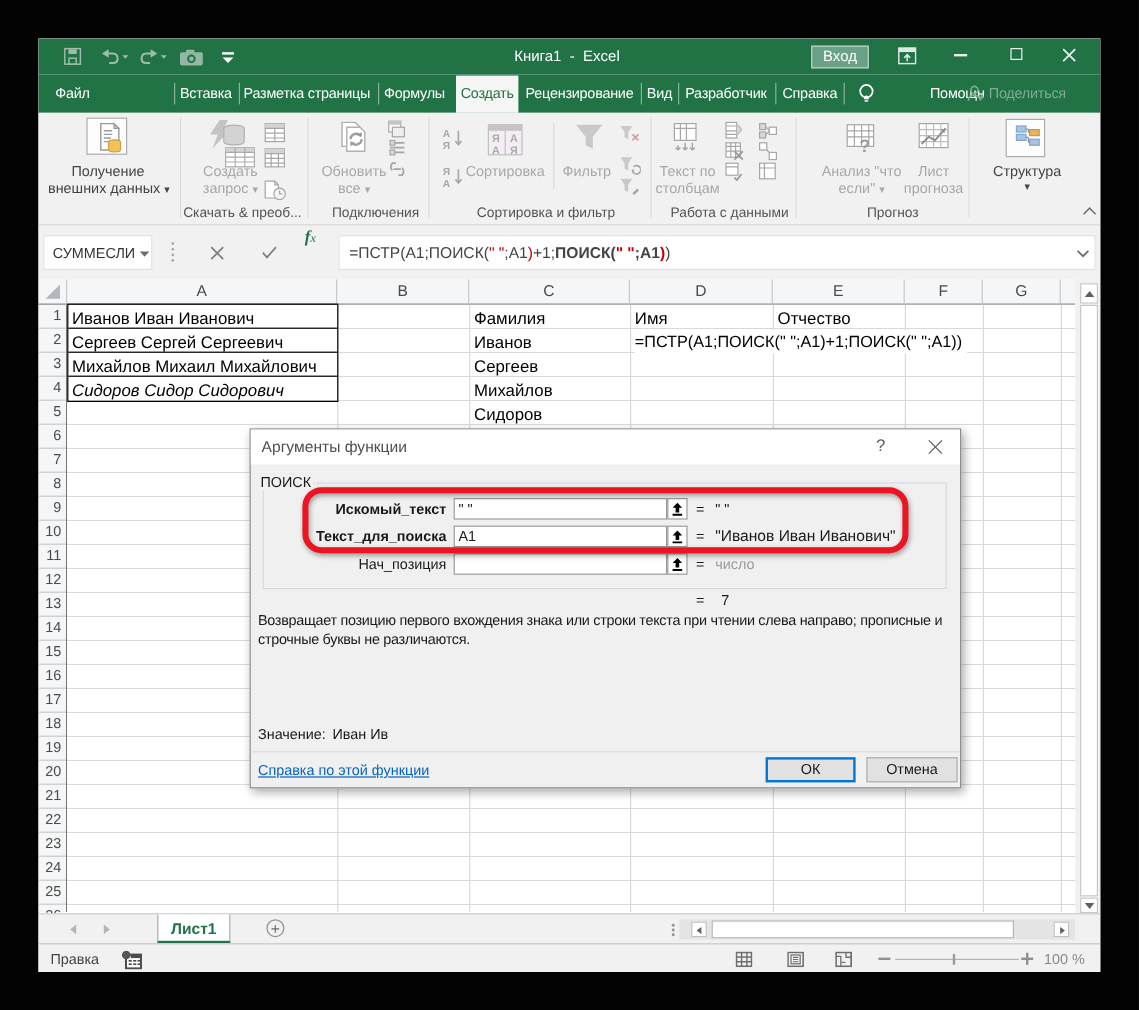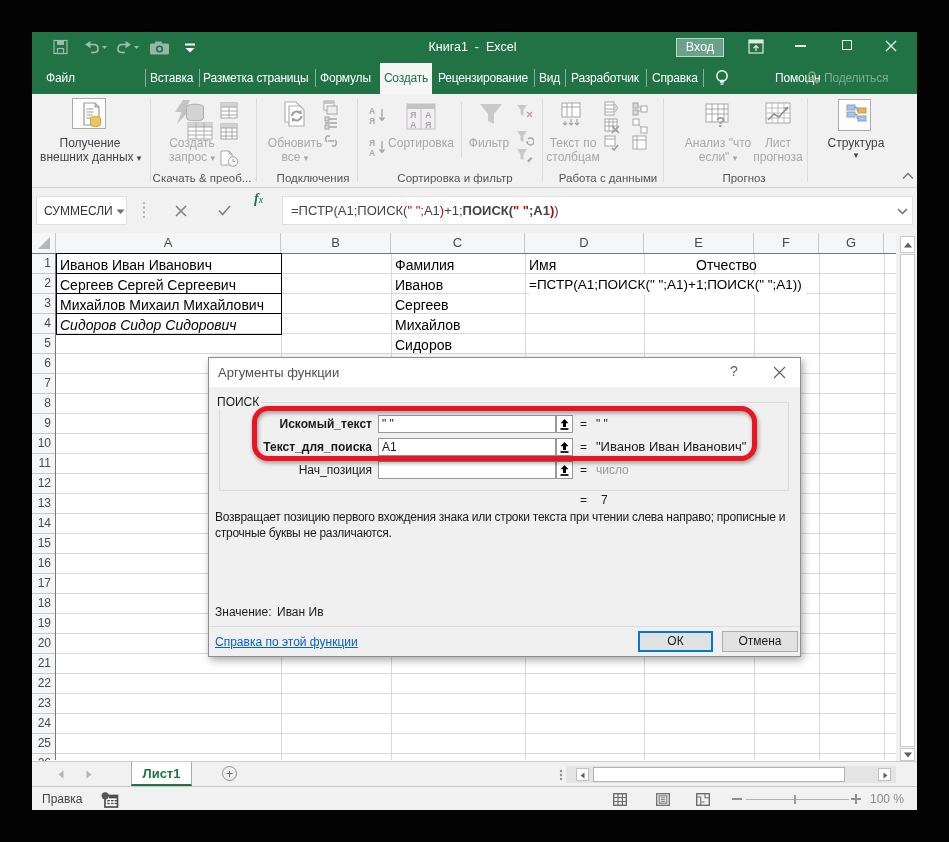--- a/index.html
+++ b/index.html
@@ -417,21 +417,21 @@
     <div class="abs" style="left:0px; top:-1px; width:226px; height:82px; border:1px solid #000;"></div>
     <div class="abs" style="left:1px; top:19px; width:224px; height:1px; background:#000;"></div>
     <div class="abs" style="left:1px; top:39px; width:224px; height:1px; background:#000;"></div>
     <div class="abs" style="left:1px; top:59px; width:224px; height:1px; background:#000;"></div>
     <div class="cell" style="left:4px; top:1px;">Иванов Иван Иванович</div>
     <div class="cell" style="left:4px; top:21px;">Сергеев Сергей Сергеевич</div>
     <div class="cell" style="left:4px; top:41px;">Михайлов Михаил Михайлович</div>
     <div class="cell" style="left:4px; top:61px;font-style:italic;">Сидоров Сидор Сидорович</div>
     <div class="cell" style="left:339px; top:1px;">Фамилия</div>
     <div class="cell" style="left:473px; top:1px;">Имя</div>
-    <div class="cell" style="left:592px; top:1px;margin-left:48px;">Отчество</div>
+    <div class="cell" style="left:592px; top:1px;">Отчество</div>
     <div class="cell" style="left:339px; top:21px;">Иванов</div>
     <div class="cell" style="left:339px; top:41px;">Сергеев</div>
     <div class="cell" style="left:339px; top:61px;">Михайлов</div>
     <div class="cell" style="left:339px; top:81px;">Сидоров</div>
     <div class="cell" style="left:473px; top:21px; background:#fff; padding-right:4px; font-size:13.5px;">=ПСТР(А1;ПОИСК(" ";А1)+1;ПОИСК(" ";А1))</div>
   </div>
 
   <div id="vsbpanel">
     <div class="abs" style="left:4px; top:3px; width:15px; height:17px; background:#fff; border:1px solid #c9c9c9;">
       <svg class="abs" style="left:3px; top:5px;" width="8" height="6" viewBox="0 0 8 6">

